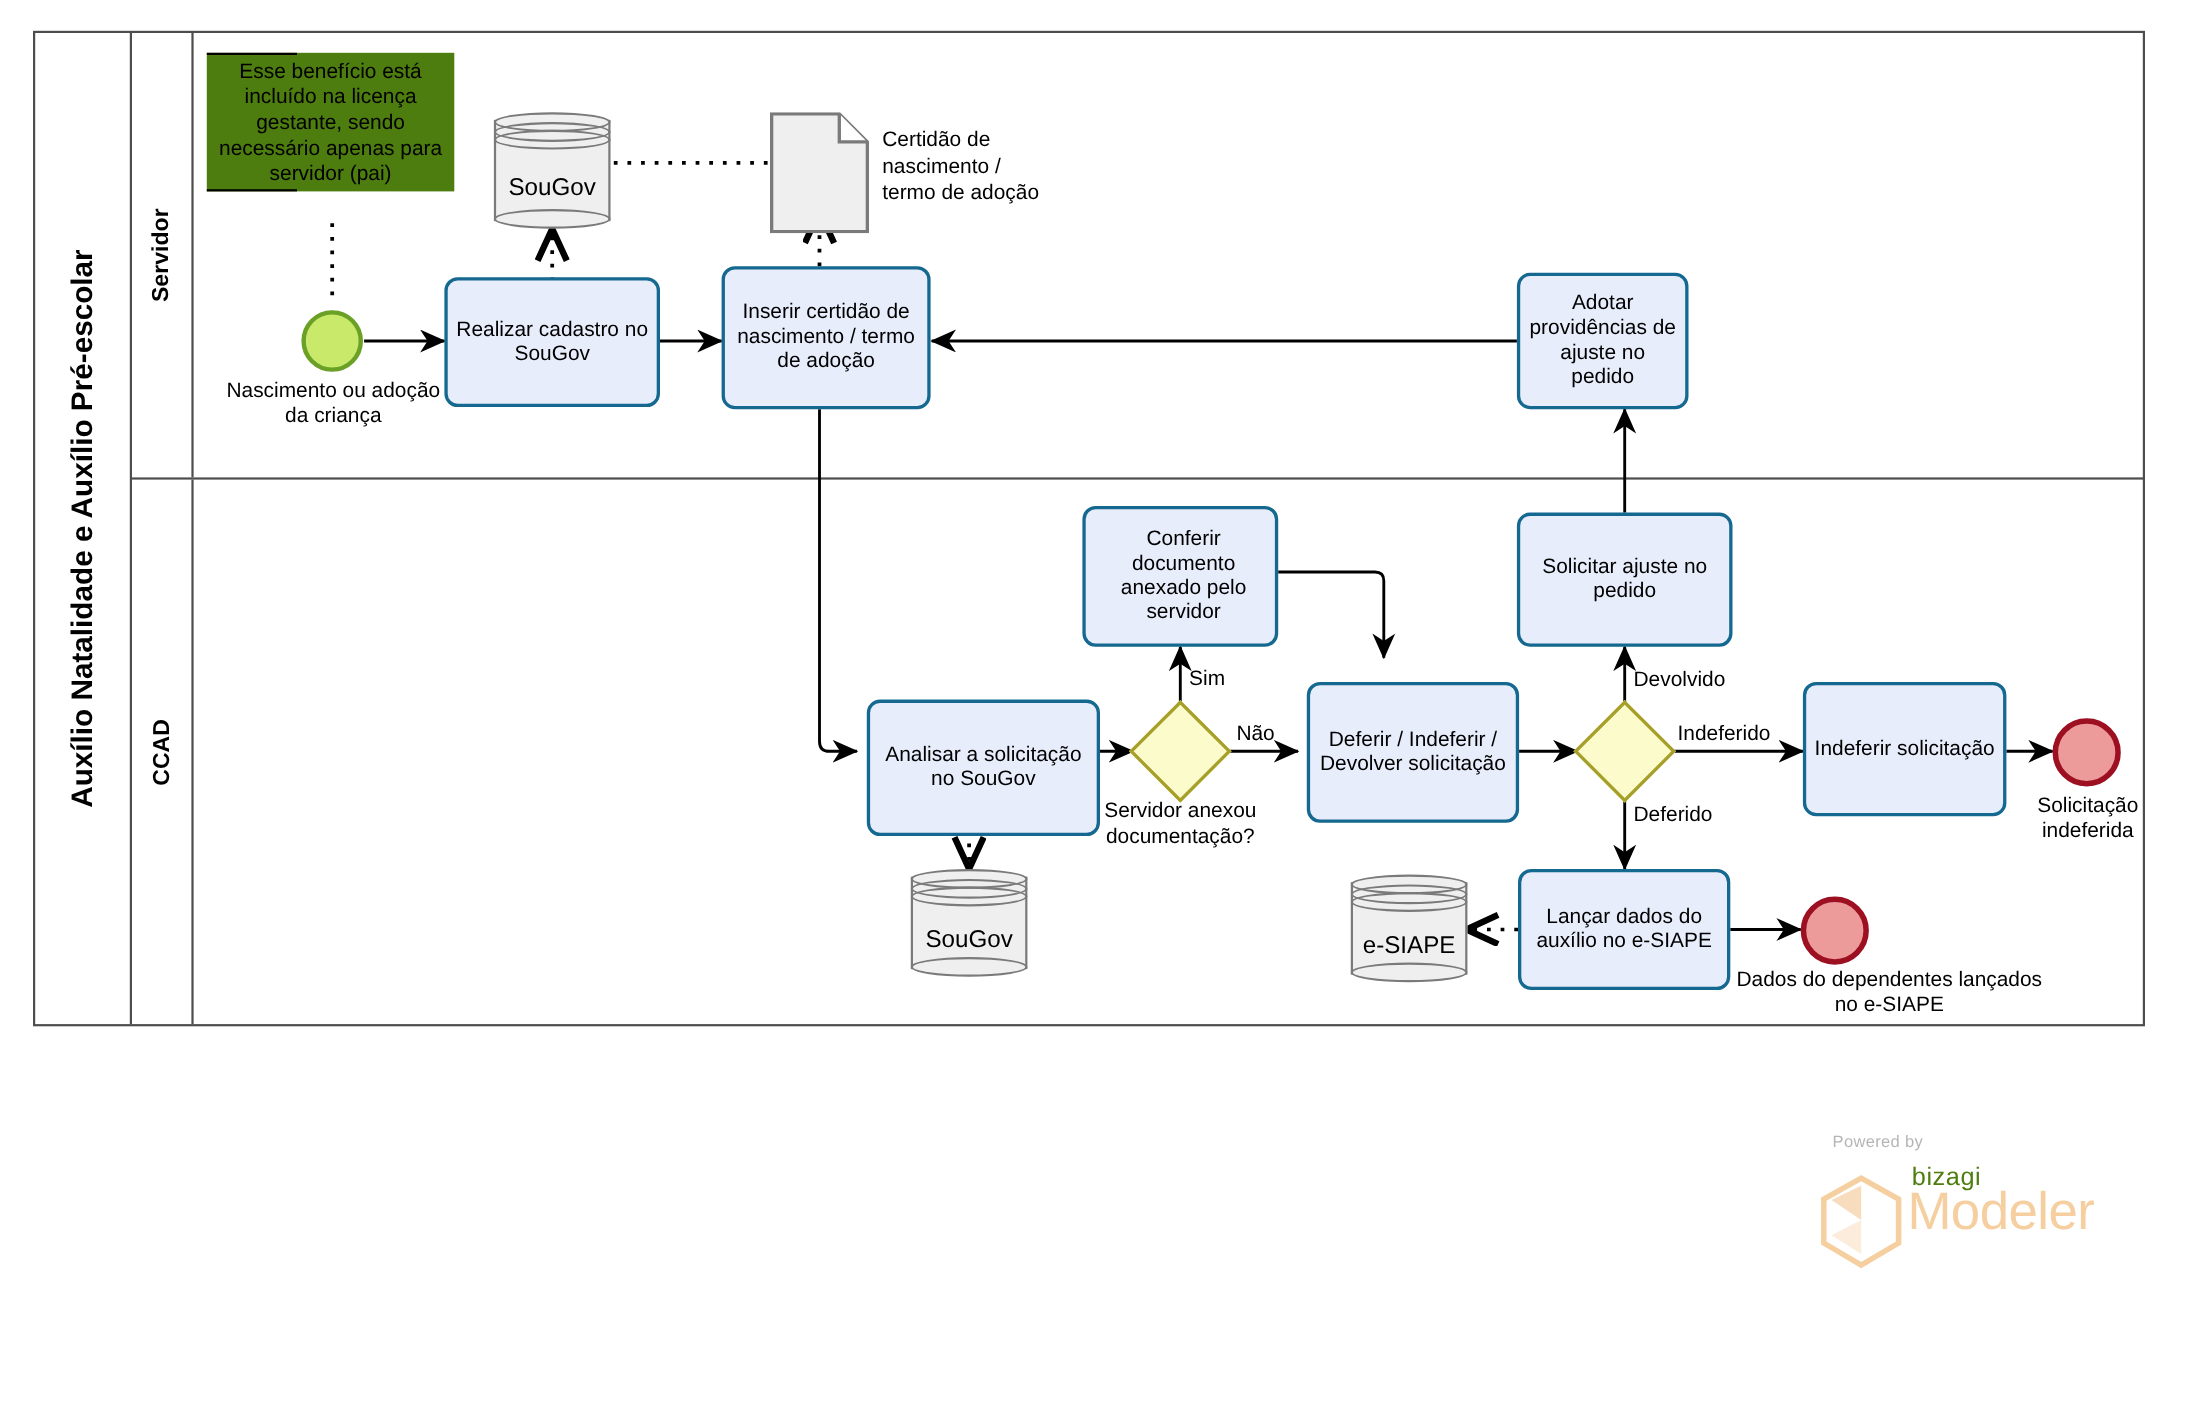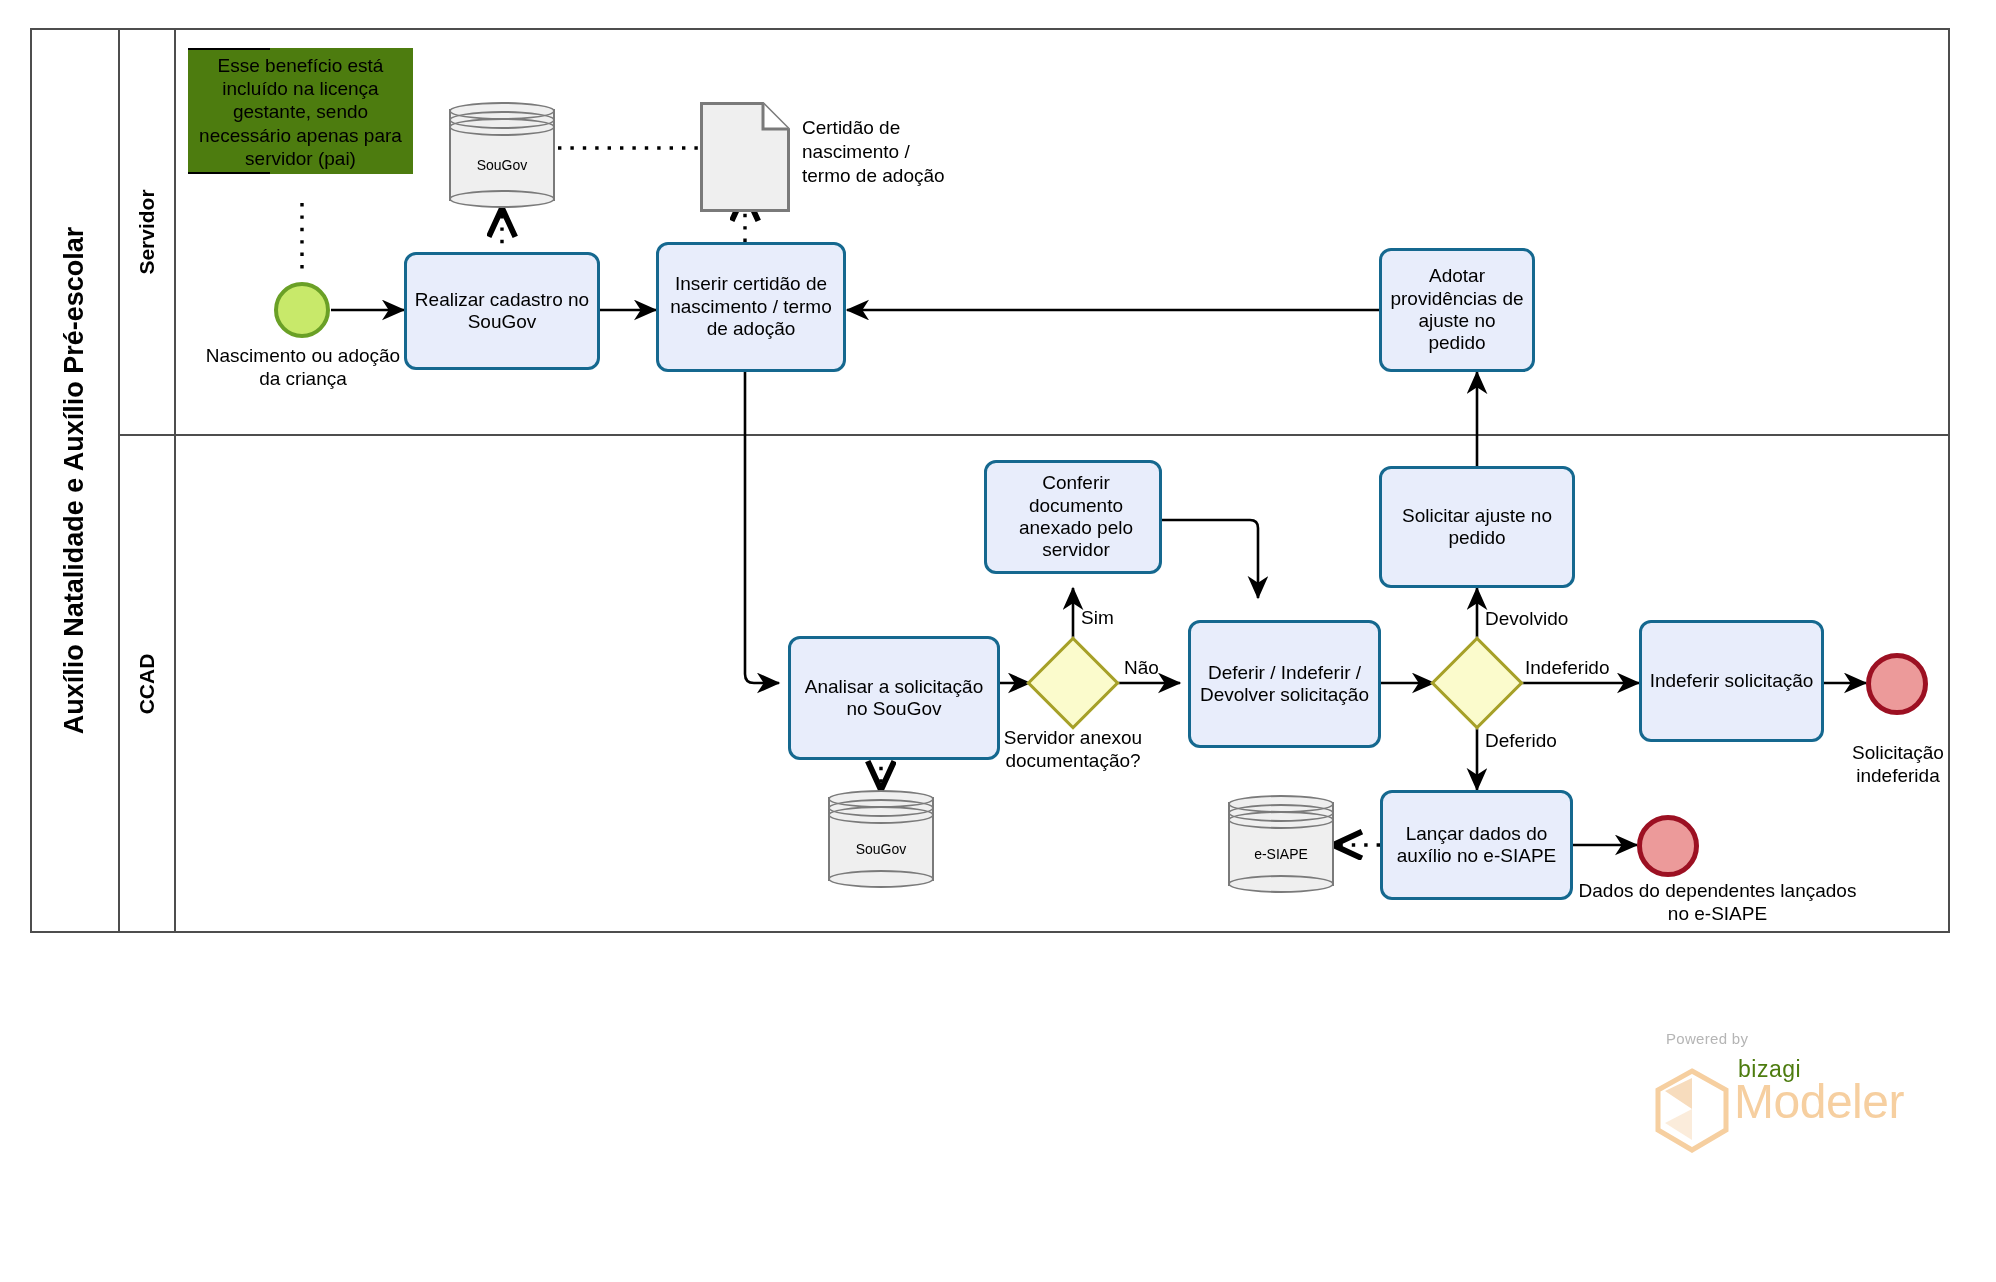--- a/index.html
+++ b/index.html
@@ -135,21 +135,21 @@
     background: #efefef;
   }
   .datastore .cap.t { top: 0; }
   .datastore .cap.r1 { top: 9px; background: transparent; }
   .datastore .cap.r2 { top: 16px; background: transparent; }
   .datastore .cap.b { bottom: 0; background: #efefef; border-top-color:#7a7a7a; }
   .datastore .ds-label {
     position: absolute; left: 0; right: 0;
     top: 52%;
     text-align: center;
-    font-size: 14px; color: #000;
+    font-size: 22px; color: #000;
     z-index: 2;
   }
 
   
   .dataobj { position: absolute; z-index: 5; }
   .dataobj .doc-label {
     position: absolute;
     left: 100%;
     top: 14px;
     margin-left: 12px;
@@ -336,21 +336,21 @@
   </div>
 
   <div class="task" style="left:656px; top:242px; width:190px; height:130px;">
     <span>Inserir certidão de nascimento / termo de adoção</span>
   </div>
 
   <div class="task" style="left:1379px; top:248px; width:156px; height:124px;">
     <span>Adotar providências de ajuste no pedido</span>
   </div>
 
-  <div class="task" style="left:984px; top:460px; width:178px; height:114px;padding-left:12px;">
+  <div class="task" style="left:984px; top:460px; width:178px; height:128px;padding-left:12px;">
     <span>Conferir documento anexado pelo servidor</span>
   </div>
 
   <div class="task" style="left:1379px; top:466px; width:196px; height:122px;">
     <span>Solicitar ajuste no pedido</span>
   </div>
 
   <div class="task" style="left:788px; top:620px; width:212px; height:124px;margin-top:16px;">
     <span>Analisar a solicitação no SouGov</span>
   </div>
@@ -402,21 +402,21 @@
   <div class="datastore" style="left:1228px; top:795px; width:106px; height:98px;">
     <div class="body"></div>
     <div class="cap b"></div>
     <div class="cap t"></div>
     <div class="cap r1"></div>
     <div class="cap r2"></div>
     <div class="ds-label">e-SIAPE</div>
   </div>
 
   <div class="event end" style="left:1866px; top:653px; width:62px; height:62px;"></div>
-  <div class="evt-label" style="left:1820px; top:722px; width:156px;margin-top:20px;">
+  <div class="evt-label" style="left:1820px; top:722px; width:156px;">
     <span>Solicitação indeferida</span>
   </div>
 
   <div class="event end" style="left:1637px; top:815px; width:62px; height:62px;"></div>
   <div class="evt-label" style="left:1570px; top:880px; width:295px; text-align:center;">
     <span>Dados do dependentes lançados no e-SIAPE</span>
   </div>
 
   <div class="bizagi">
     <div class="pw">Powered by</div>

